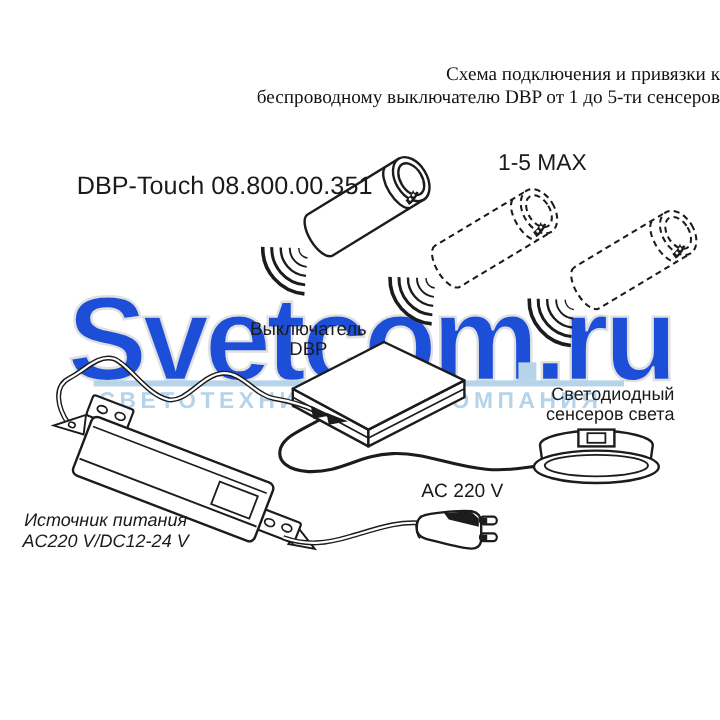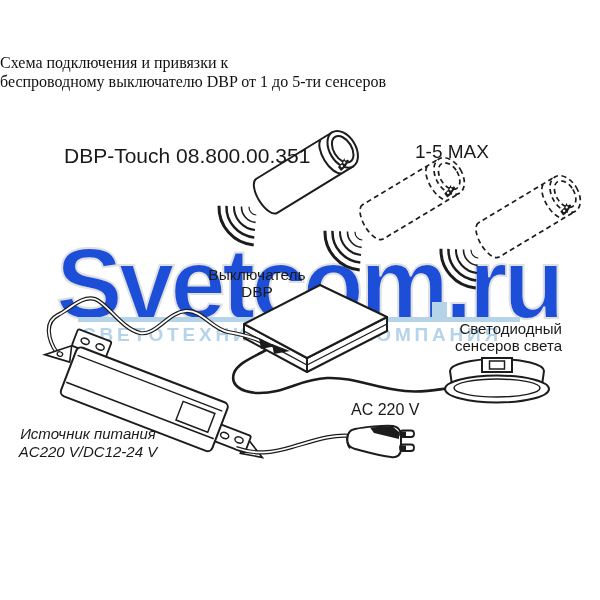--- a/index.html
+++ b/index.html
@@ -18,25 +18,25 @@
   .wm-sq  { left:432px; top:302px; z-index:1; width:15px; height:15px; background:var(--watermark-blue,#b5d3e9); }
   .wm-sub {
     left:82px; top:324px; z-index:1; font-size:19px; font-weight:bold; letter-spacing:3.8px;
     color:var(--watermark-blue,#b5d3e9); white-space:nowrap;
   }
   
   svg.art { position:absolute; left:0; top:0; z-index:2; color:var(--line,#1c1c1c); }
   
   .lbl { position:absolute; z-index:3; }
   .title {
-    left:0; top:53px; width:600px; text-align:left;
+    left:0; top:53px; width:600px; text-align:right;
     font-family:"Liberation Serif", serif; font-size:16px; line-height:19px; color:#111;
   }
   .models { left:64px; top:147px; font-size:21px; line-height:18px; white-space:nowrap; }
-  .max    { left:415px; top:126px; font-size:19px; white-space:nowrap;margin-top:15px; }
+  .max    { left:415px; top:126px; font-size:19px; white-space:nowrap; }
   .swlbl  { left:197px; top:266px; width:120px; text-align:center; font-size:15.5px; line-height:17px; }
   .ledlbl { left:417px; top:320px; width:145px; text-align:right; font-size:15px; line-height:17px; }
   .ac     { left:351px; top:401px; font-size:16px; white-space:nowrap; }
   .psulbl { left:4px; top:425px; width:168px; text-align:center; font-size:15px; line-height:18px;font-style:italic; }
 </style>
 </head>
 <body>
 
 <div class="page">
 

